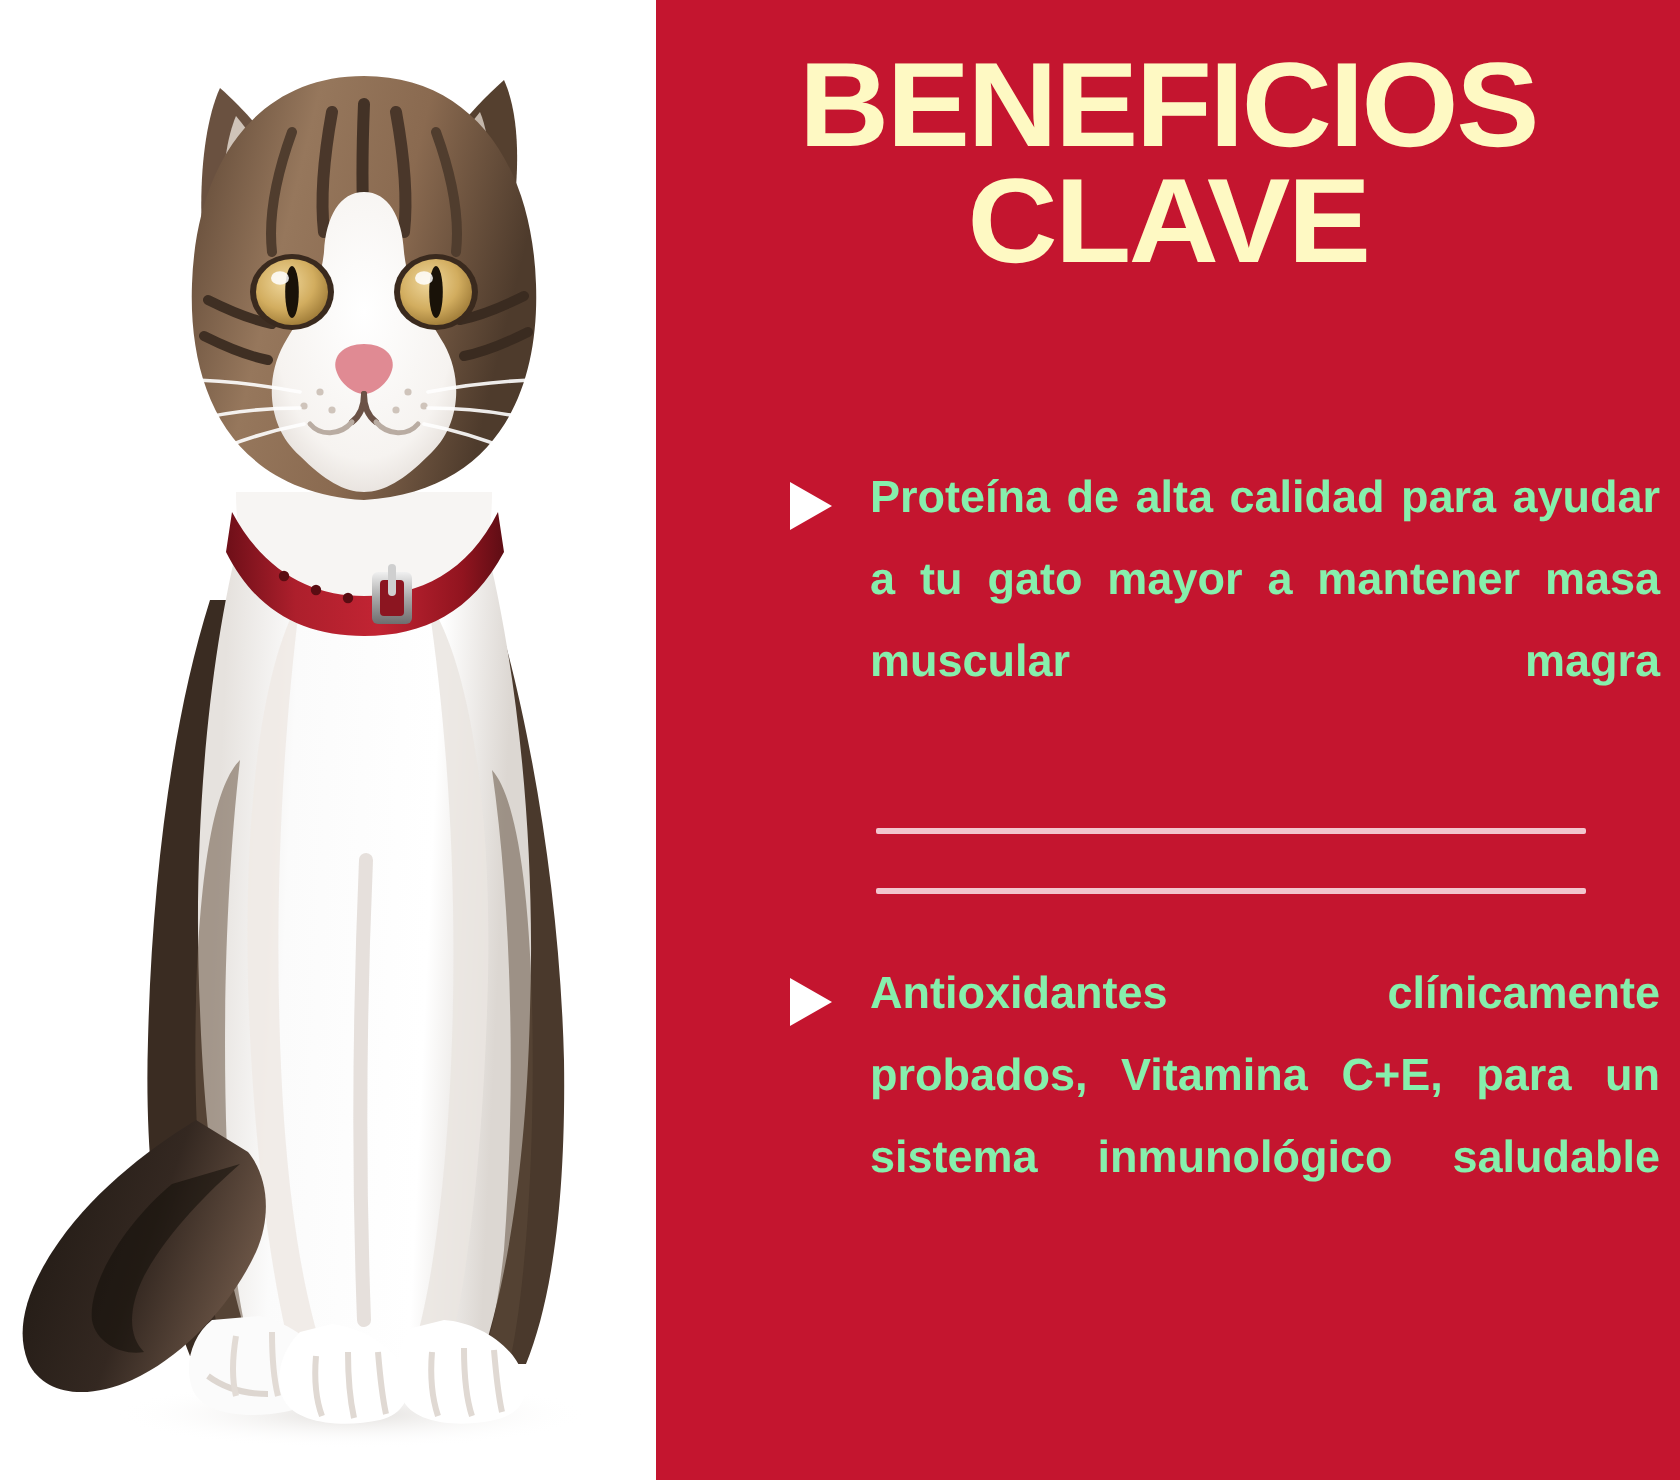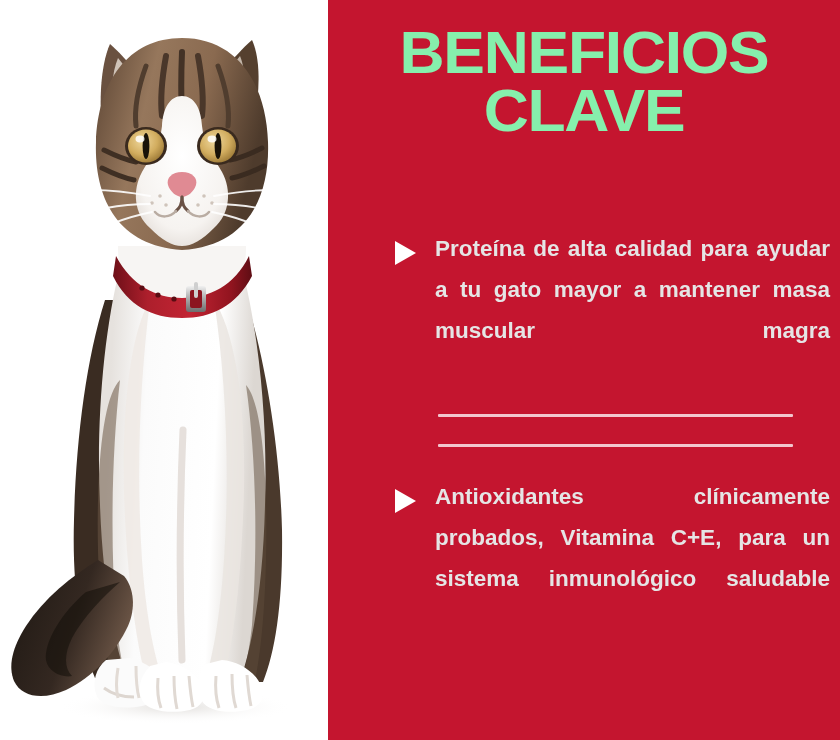--- a/index.html
+++ b/index.html
@@ -46,21 +46,21 @@
     background: #c4152f;
     overflow: hidden;
   }
 
   .headline {
     position: absolute;
     left: 0;
     top: 24px;
     width: 512px;
     text-align: center;
-    color: #86efac;
+    color: #fef9c3;
     font-weight: bold;
     font-size: 60px;
     line-height: 0.96;
     letter-spacing: -1.2px;
     font-family: "Liberation Sans", sans-serif;
   }
   .headline .hl-line {
     display: block;
     white-space: nowrap;
   }
@@ -87,21 +87,21 @@
     left: 67px;
     top: 19px;
     width: 0;
     height: 0;
     border-top: 12px solid transparent;
     border-bottom: 12px solid transparent;
     border-left: 21px solid #ffffff;
   }
 
   .benefit-text {
-    color: #e5e5e5;
+    color: #86efac;
     font-weight: bold;
     font-size: 22.5px;
     line-height: 41px;
     text-align: justify;
     letter-spacing: 0px;
     margin: 0;
     padding-top: 6px;
   }
   .benefit-text::after {
     content: "";

